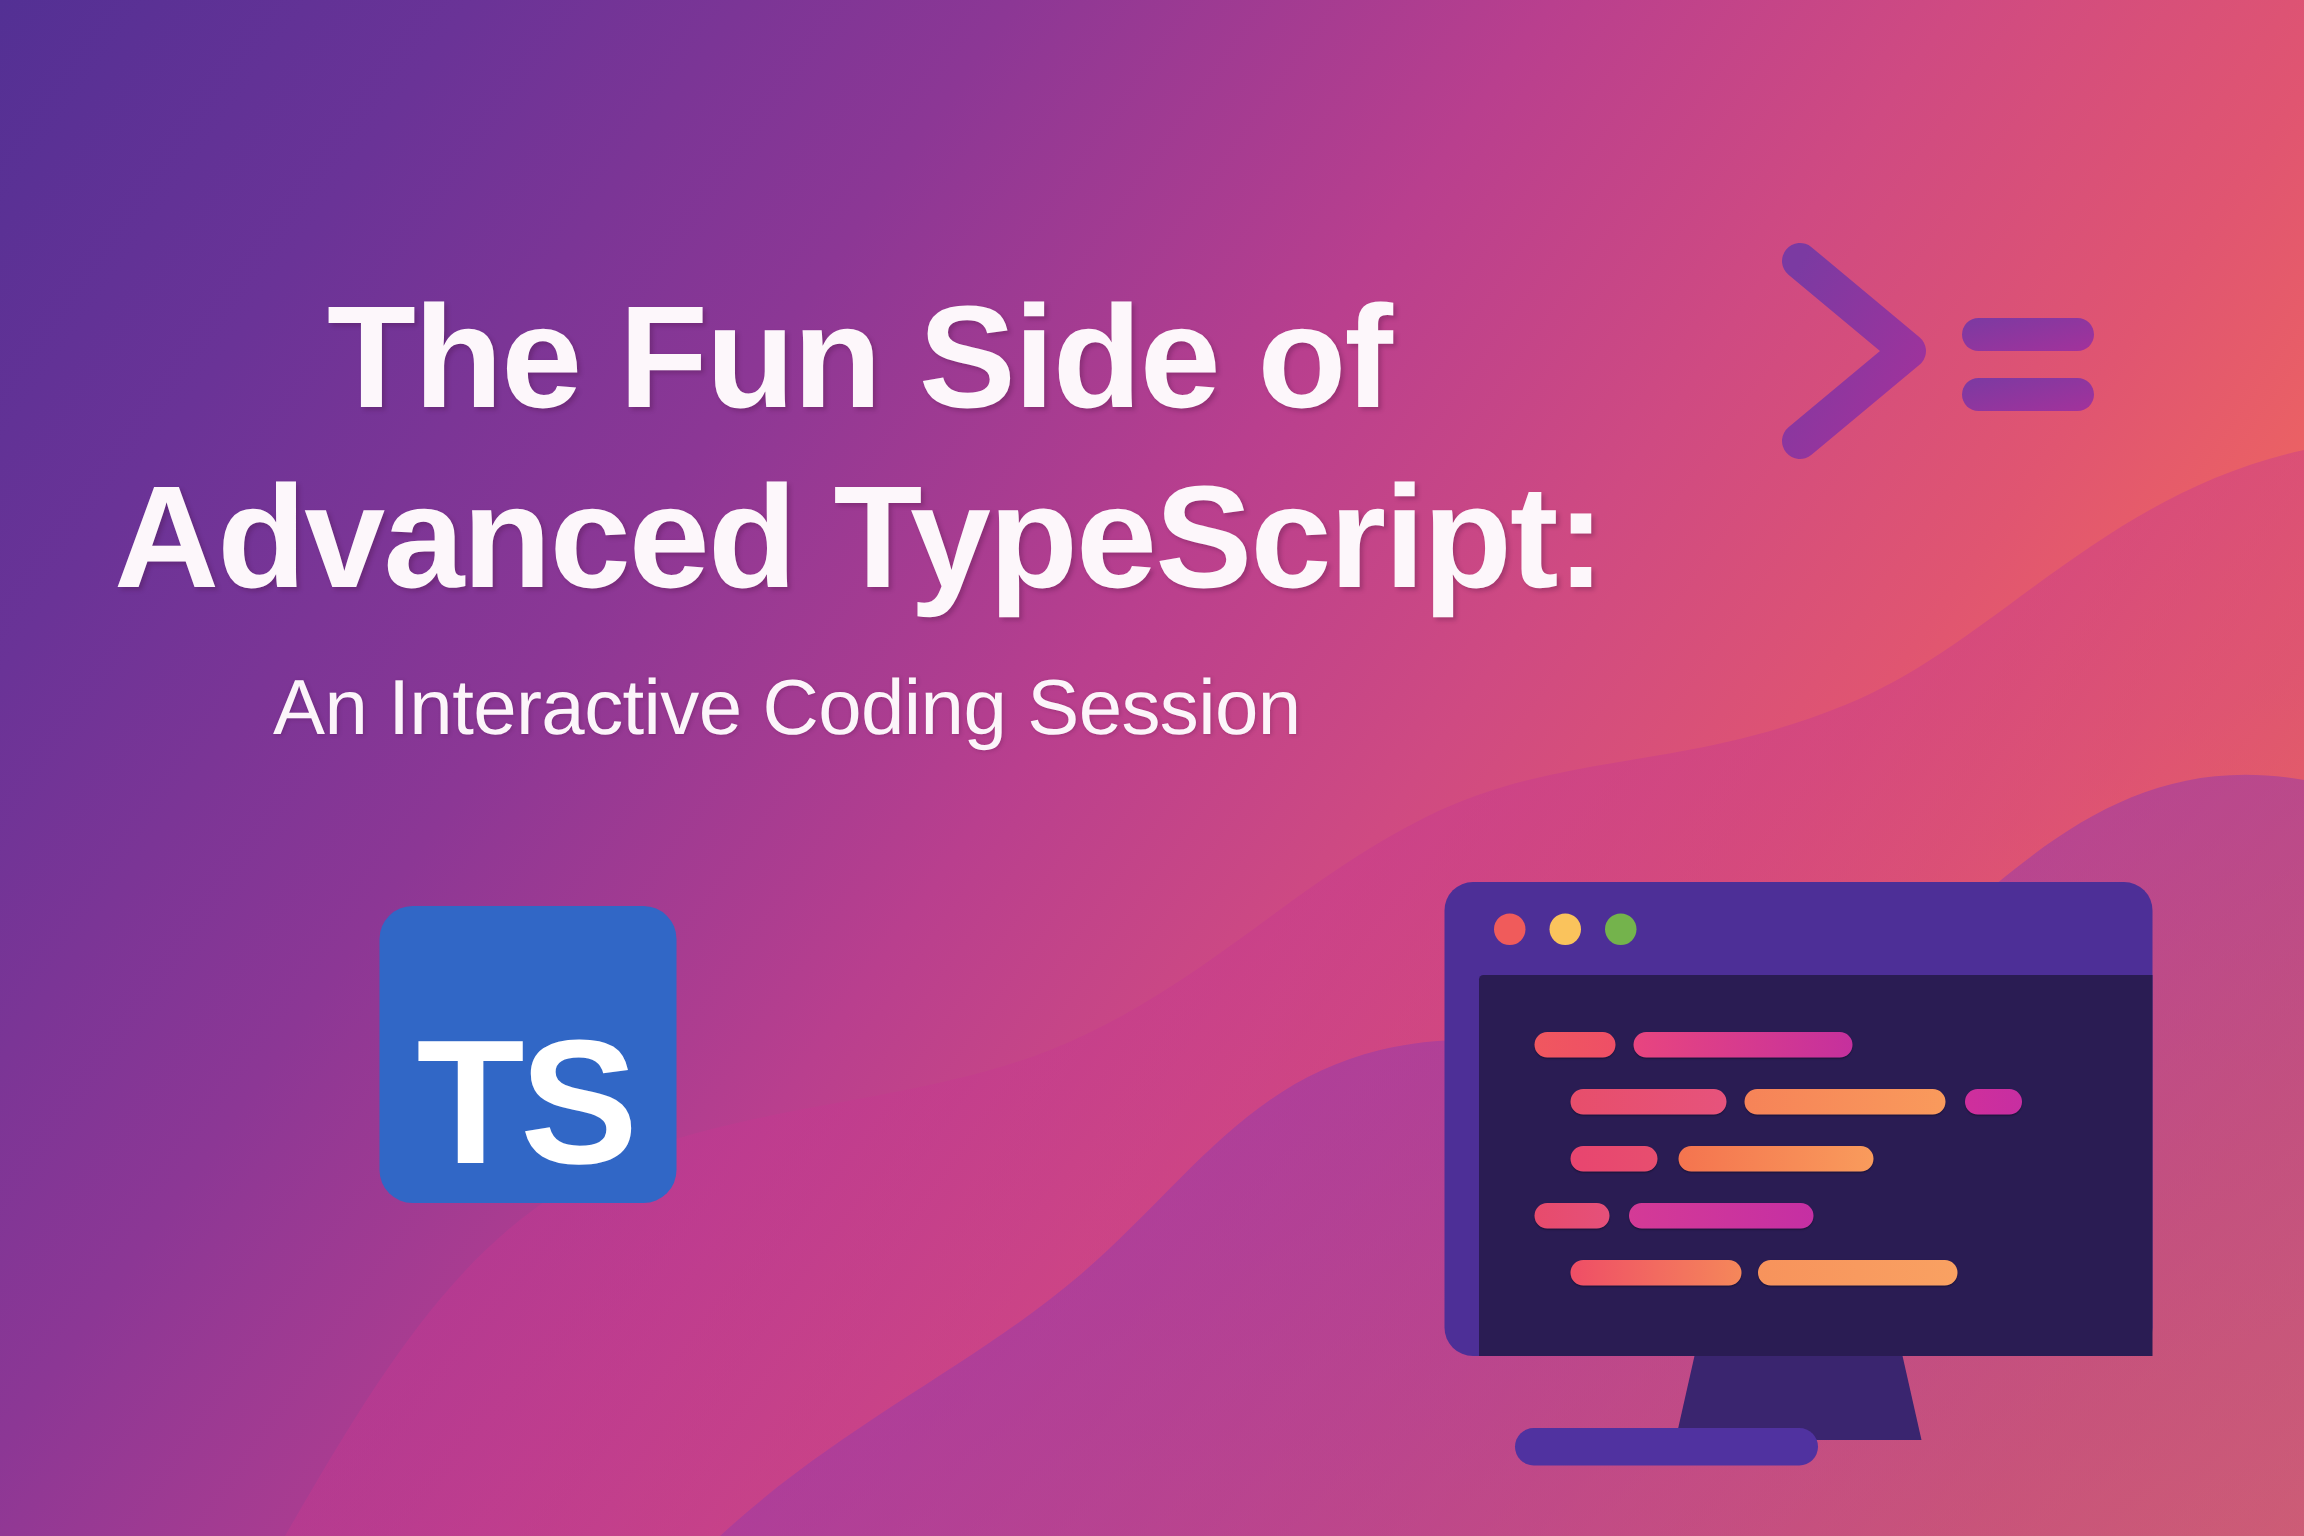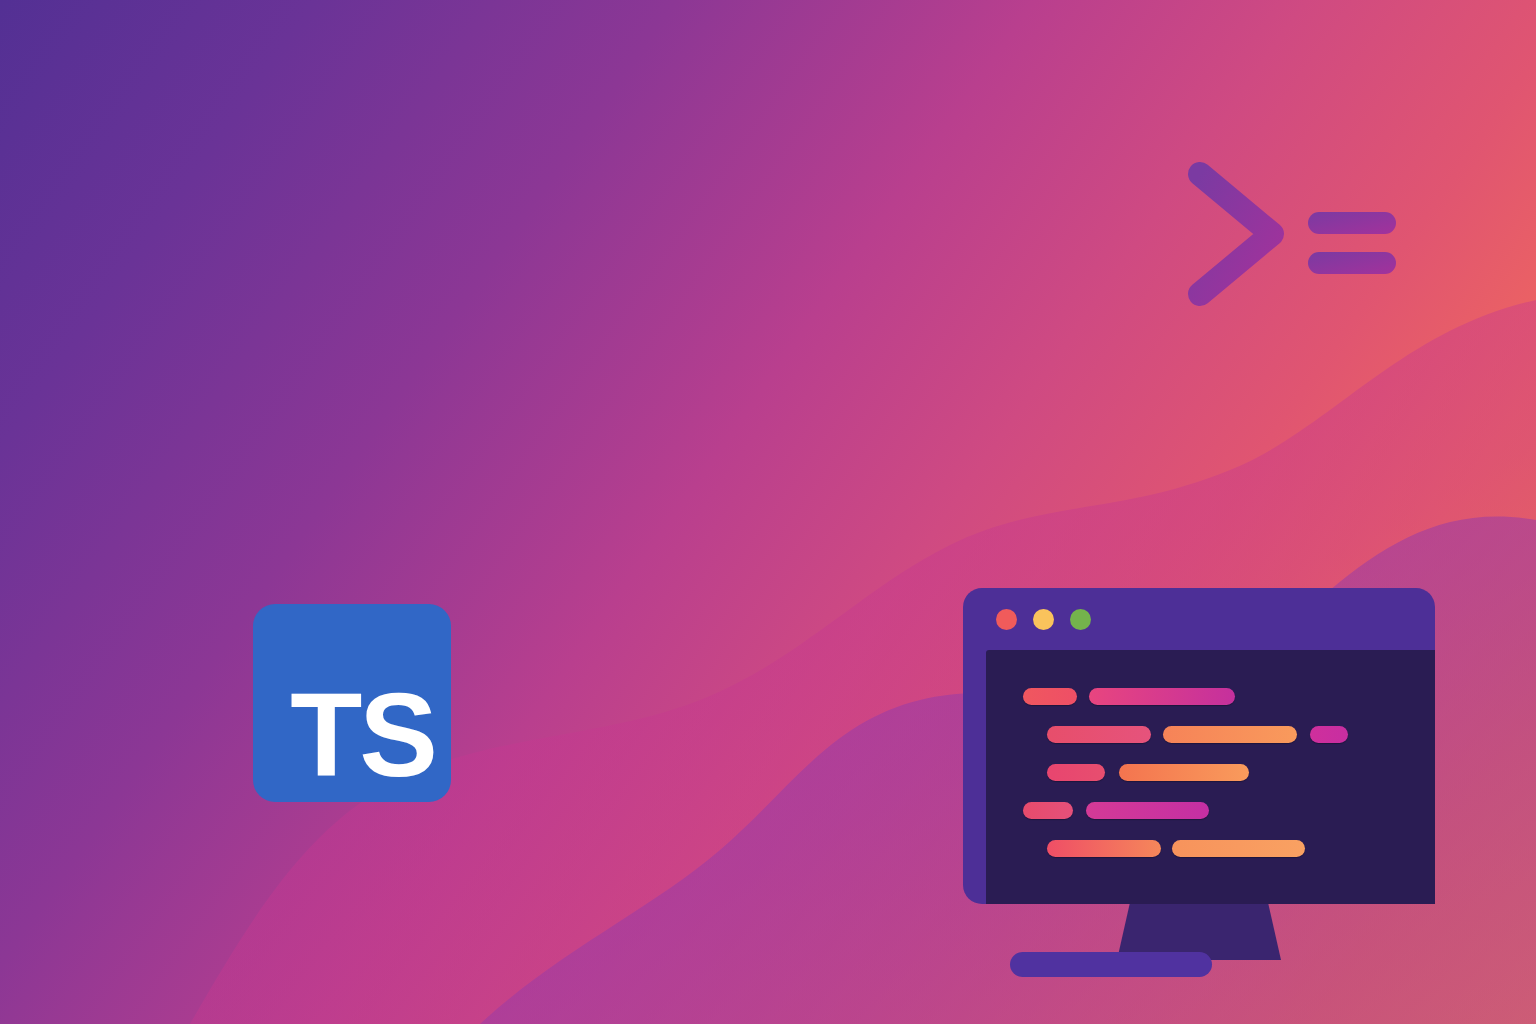--- a/index.html
+++ b/index.html
@@ -87,21 +87,21 @@
   
   .ts-logo {
     position: absolute;
     left: 253px;
     top: 604px;
     width: 198px;
     height: 198px;
     border-radius: 22px;
     display: flex;
     align-items: flex-end;
-    justify-content: flex-end;
+    justify-content: center;
     overflow: hidden;
     padding-left: 12px;
   }
   .ts-logo .ts-text {
     color: #ffffff;
     font-size: 118px;
     font-weight: bold;
     line-height: 0.96;
     letter-spacing: -3px;
     padding: 0 16px 10px 0;
@@ -194,20 +194,27 @@
          L1536,1024 Z" fill="url(#wv1)"></path>
     <path d="M1536,520
          C1450,505 1390,540 1330,590
          C1270,640 1230,690 1150,700
          C1060,712 1000,680 920,700
          C830,722 790,790 720,850
          C650,910 560,950 480,1024
          L1536,1024 Z" fill="url(#wv2)"></path>
   </svg>
 
+  <div class="title-block">
+    <h1 class="headline">
+      <span class="ln1">The Fun Side of</span>
+      <span class="ln2">Advanced TypeScript:</span>
+    </h1>
+    <p class="subtitle">An Interactive Coding Session</p>
+  </div>
 
   <svg class="ge-symbol" viewBox="0 0 216 148" aria-hidden="true">
     <defs>
       <linearGradient id="geGrad" x1="0" y1="0" x2="1" y2="1">
         <stop offset="0%" stop-color="#7b3aa2"></stop>
         <stop offset="100%" stop-color="#a3329b"></stop>
       </linearGradient>
     </defs>
     <path d="M14 14 L86 74 L14 134" fill="none" stroke="url(#geGrad)" stroke-width="24" stroke-linecap="round" stroke-linejoin="round"></path>
     <rect x="122" y="52" width="88" height="22" rx="11" fill="url(#geGrad)"></rect>

